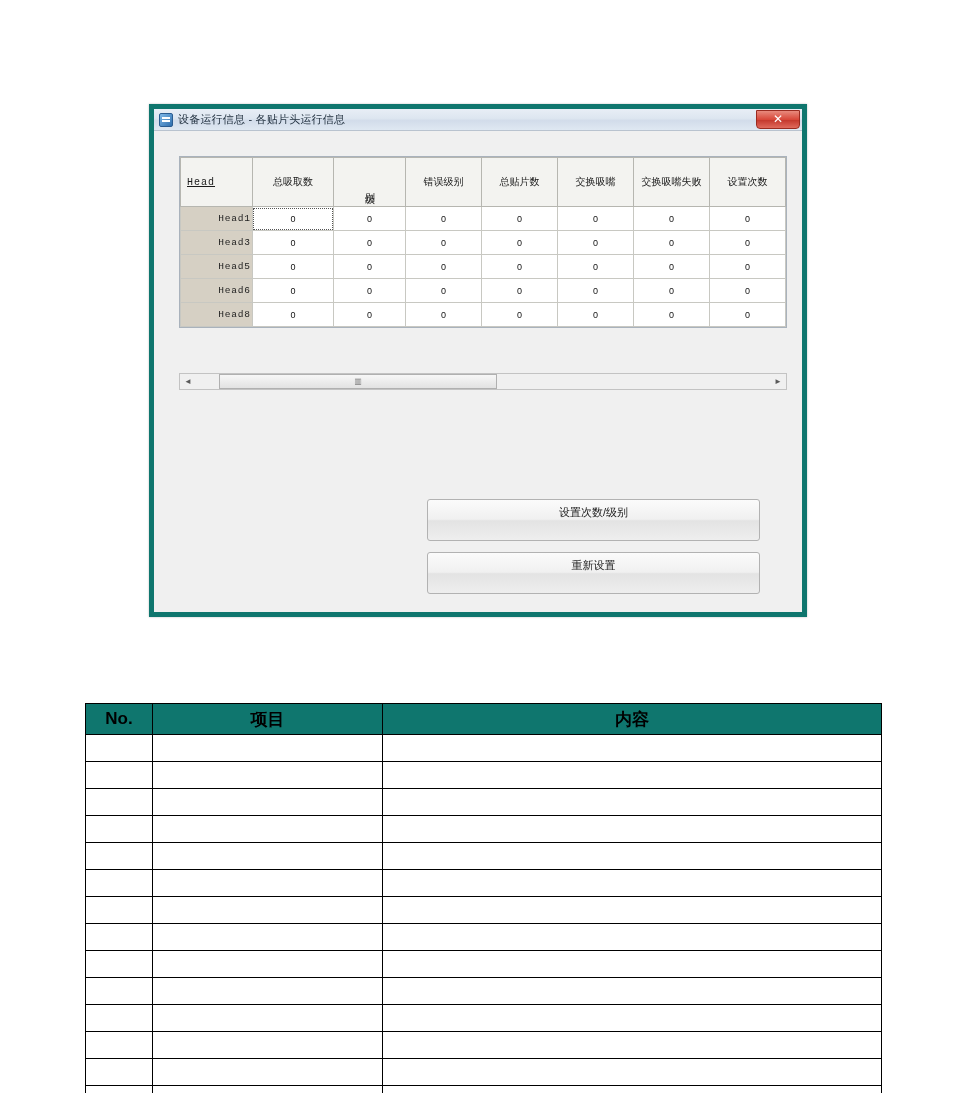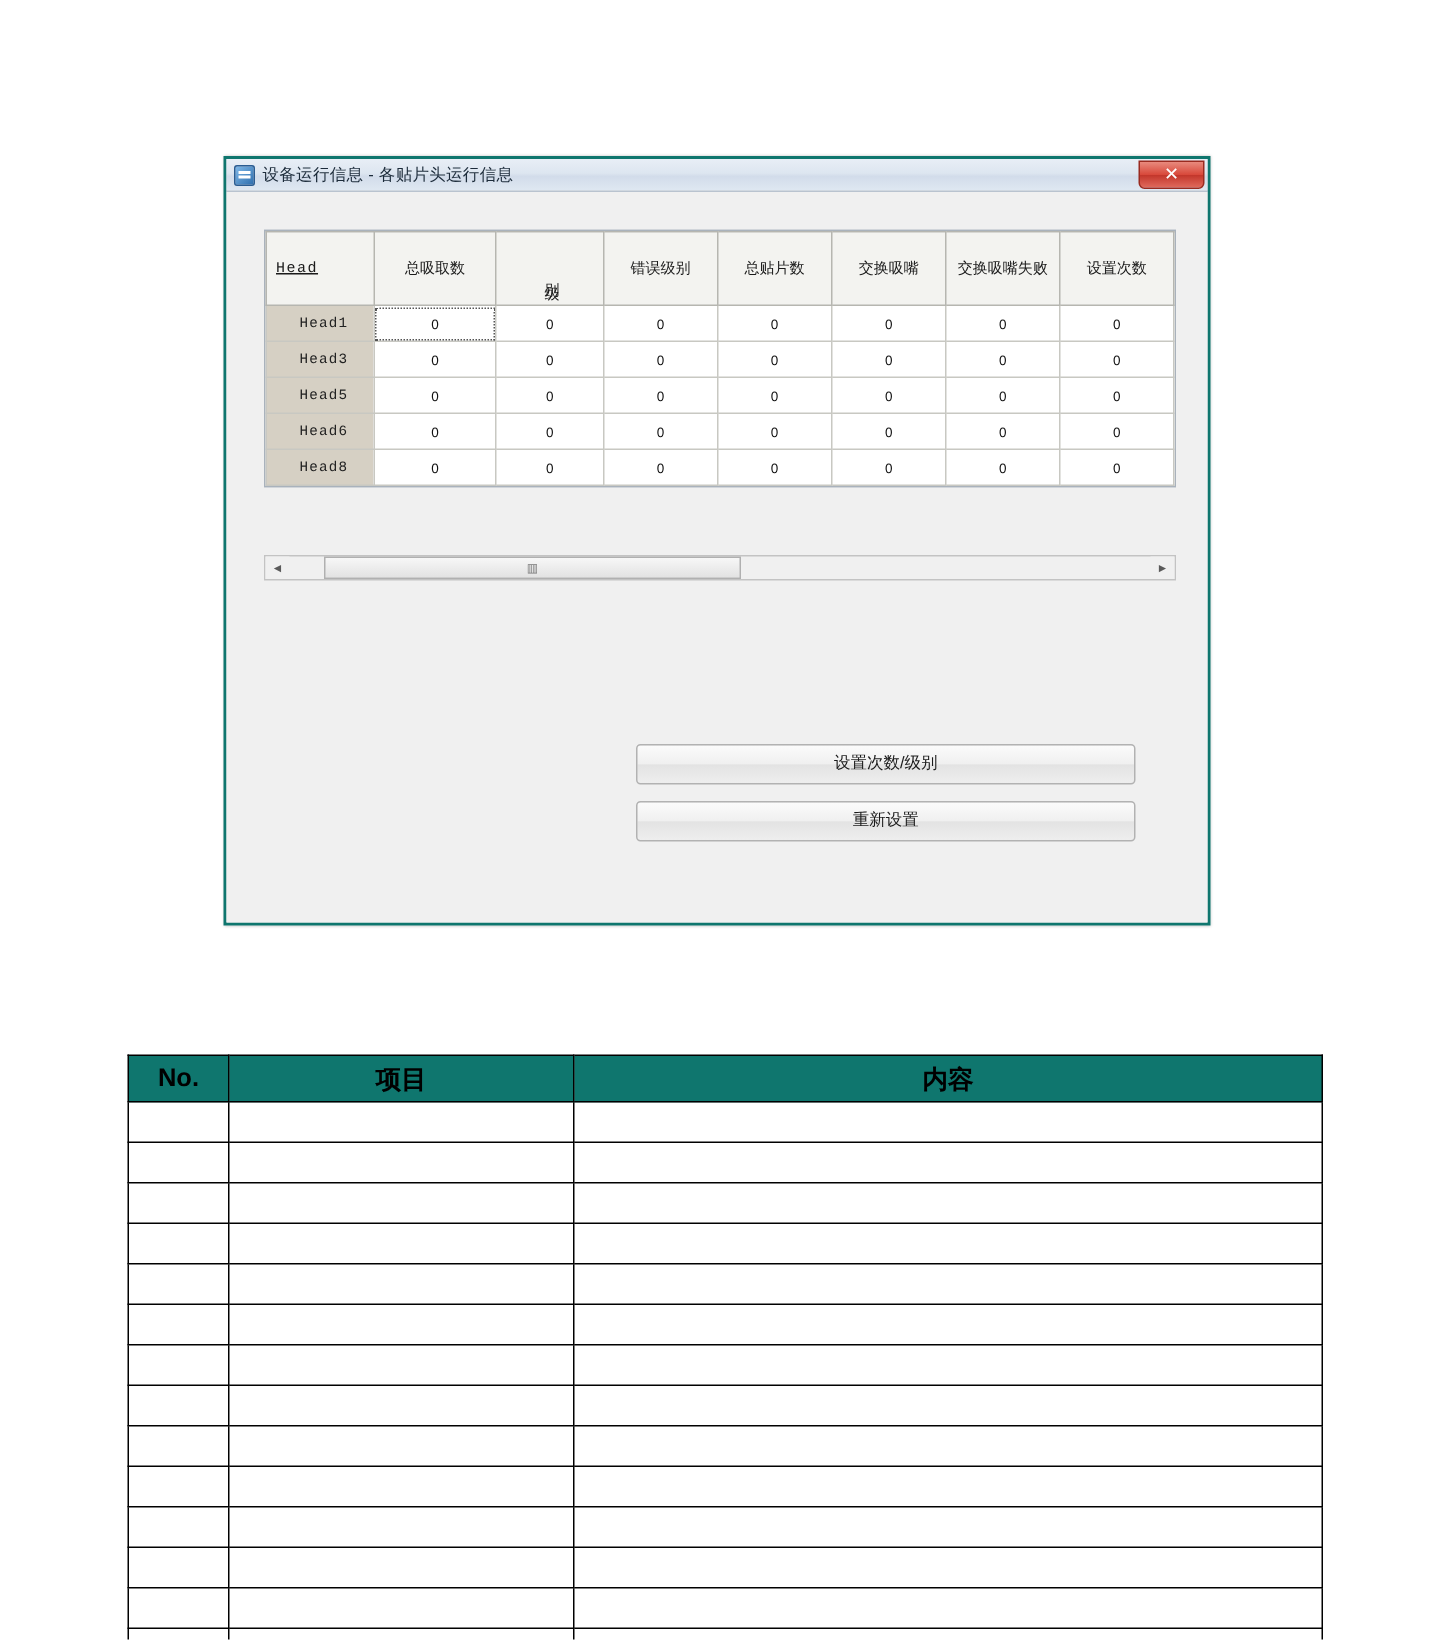--- a/index.html
+++ b/index.html
@@ -18,21 +18,21 @@
   }
 
   
   .window {
     position: absolute;
     left: 149px;
     top: 104px;
     width: 658px;
     height: 513px;
     background: #f0f0f0;
-    border: 2px solid #0f766e;
+    border: 5px solid #0f766e;
     box-shadow: 0 0 2px rgba(0,0,0,0.25);
     box-sizing: border-box;
   }
   .titlebar {
     position: relative;
     height: 22px;
     background: linear-gradient(to bottom, #e8eef6 0%, #dde6f0 45%, #d2dcea 55%, #dfe8f2 100%);
     border-bottom: 1px solid #b9c3cf;
     display: flex;
     align-items: center;
@@ -128,21 +128,21 @@
     border: 1px solid #c8c8c2;
     font-size: 9px;
     height: 21px;
     text-align: center;
     vertical-align: middle;
     color: #111111;
     background: #ffffff;
   }
   table.grid td.rowhdr {
     background: #d6d0c4;
-    text-align: center;
+    text-align: right;
     padding-left: 6px;
     font-family: "Liberation Mono", monospace;
     font-size: 9.5px;
     letter-spacing: 0.8px;
     color: #222222;
     margin-top: 31px;
   }
   table.grid tr.first-row td.cell-selected {
     outline: 1px dotted #555555;
     outline-offset: -2px;
@@ -213,21 +213,21 @@
   .btn-panel {
     position: absolute;
     left: 273px;
     top: 368px;
     width: 360px;
     height: 100px;
   }
   .dlg-button {
     display: block;
     width: 333px;
-    height: 27px;
+    height: 42px;
     margin-bottom: 11px;
     background: linear-gradient(to bottom, #fbfbfb 0%, #f0f0f0 48%, #e3e3e3 52%, #eeeeee 100%);
     border: 1px solid #b2b2b2;
     border-radius: 3px;
     font-size: 11px;
     color: #1a1a1a;
     font-family: "Liberation Sans", sans-serif;
     box-sizing: border-box;
     text-align: center;
     line-height: 25px;

